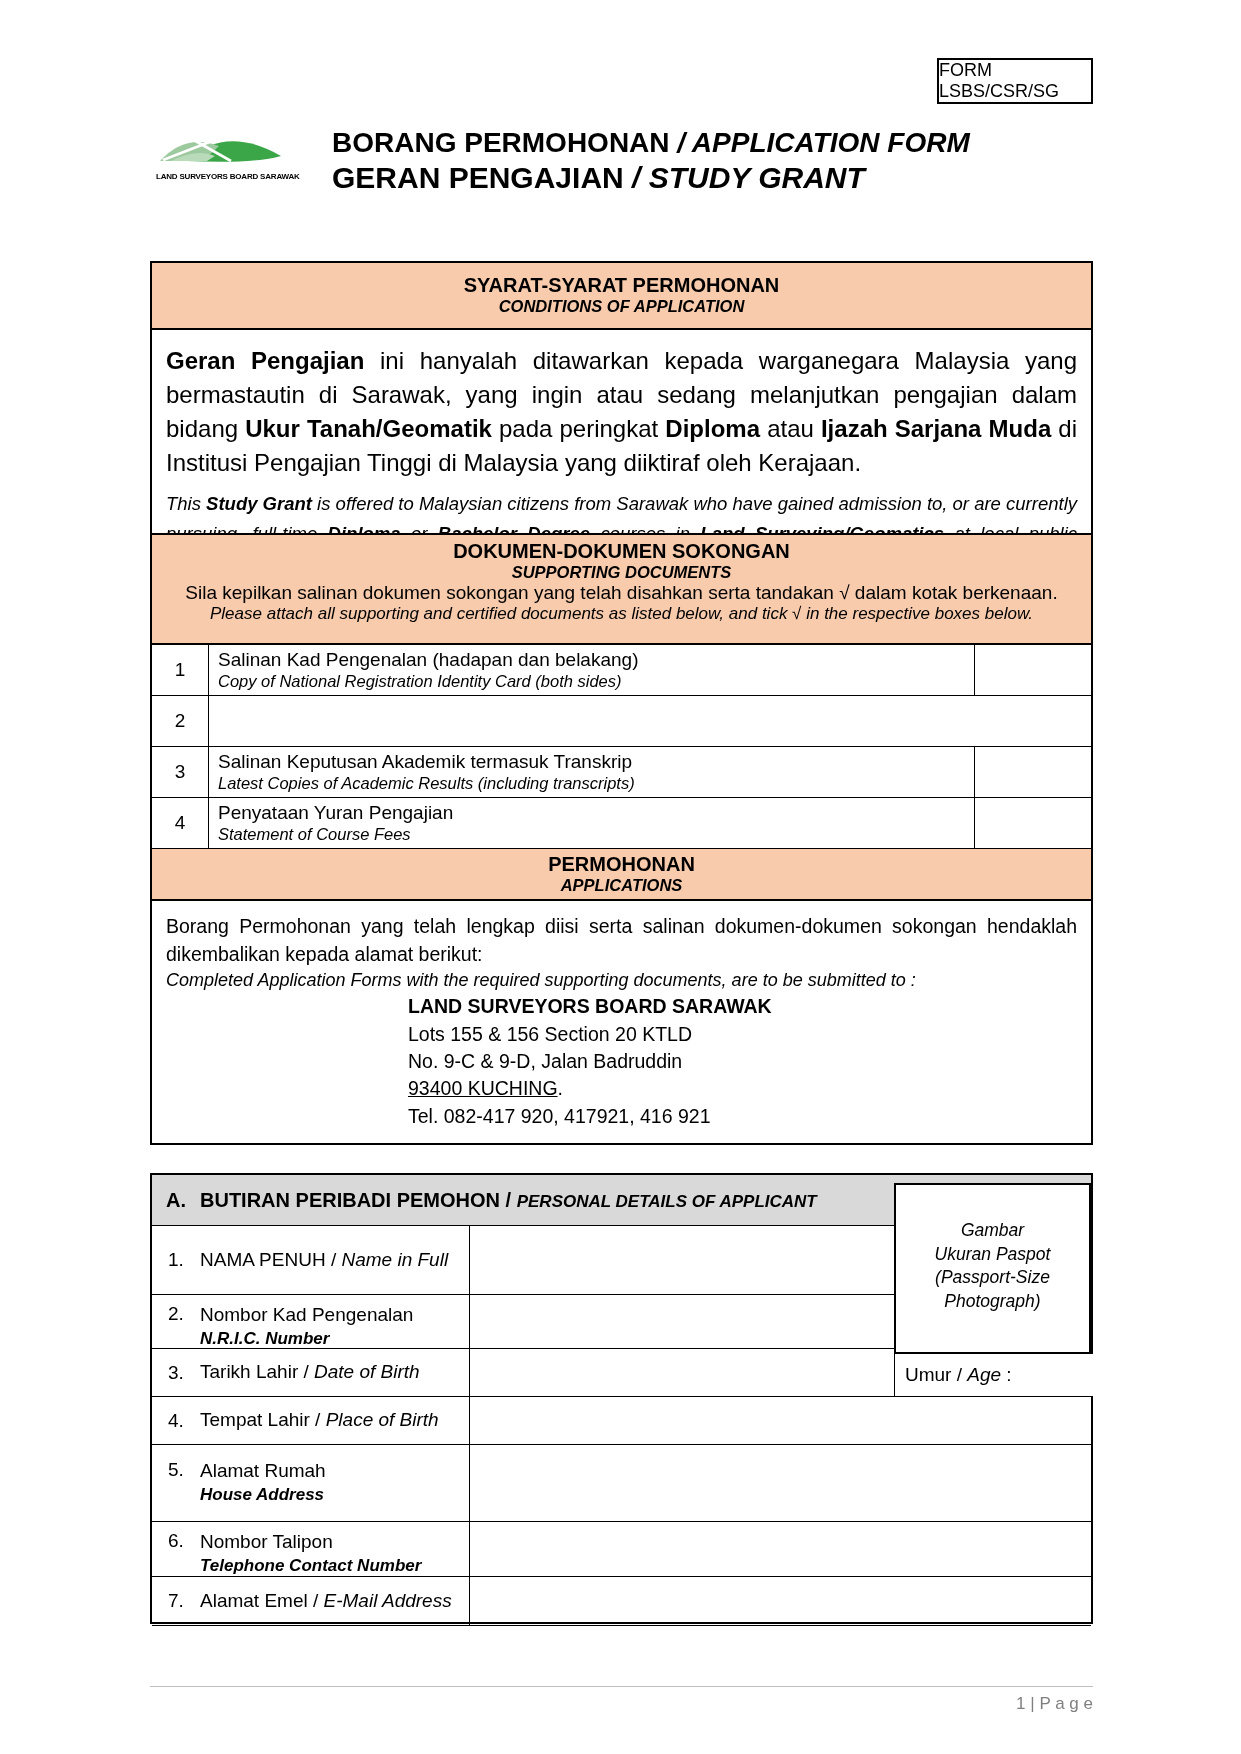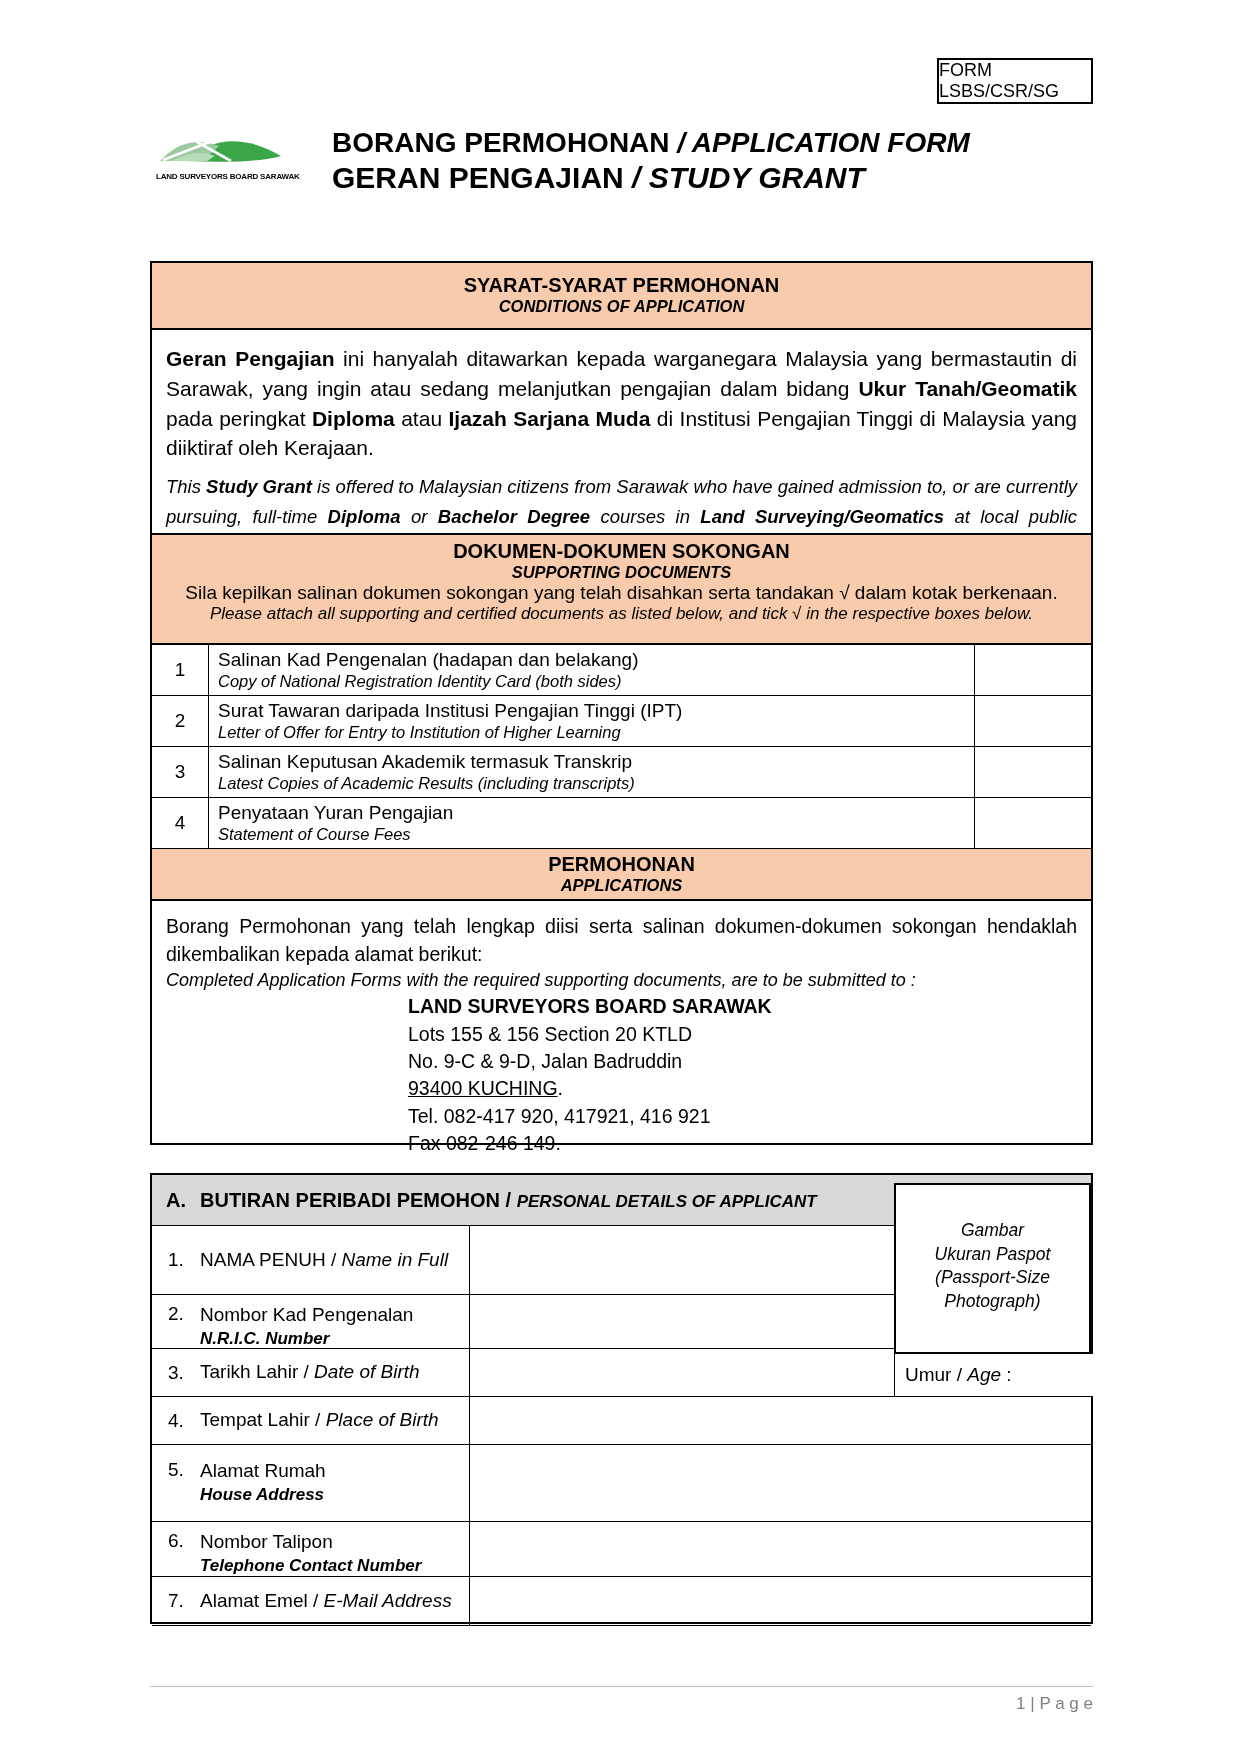--- a/index.html
+++ b/index.html
@@ -37,21 +37,21 @@
   .band { background:#F7CBAC; text-align:center; }
   .band .h-ms { font-size:20px; font-weight:bold; }
   .band .h-en { font-size:16.5px; font-weight:bold; font-style:italic; }
   .band .n-ms { font-size:19px; }
   .band .n-en { font-size:17px; font-style:italic; }
 
   
   .tbl-conditions { top:253px;margin-top:8px; }
   .cond-head { height:67px; border-bottom:2px solid #000; padding-top:11px; }
   .cond-body { padding:14px 14px 10px 14px; height:208px; }
-  .para-ms { font-size:21px; line-height:1.42; text-align:justify; }
+  .para-ms { font-size:24px; line-height:1.42; text-align:justify; }
   .para-en { font-size:18.5px; line-height:1.6; text-align:justify; font-style:italic; margin-top:9px; }
 
   
   .tbl-documents { top:533px; }
   .doc-band { height:110px; border-bottom:2px solid #000; padding-top:5px; }
   .doc-row { display:flex; height:51px; border-bottom:1.5px solid #000; }
   .doc-no {
     width:57px; border-right:1.5px solid #000; display:flex;
     align-items:center; justify-content:center; font-size:19px;
   }
@@ -145,24 +145,20 @@
       <div class="doc-row">
         <div class="doc-no">1</div>
         <div class="doc-text">
           <div class="doc-ms">Salinan Kad Pengenalan (hadapan dan belakang)</div>
           <div class="doc-en">Copy of National Registration Identity Card (both sides)</div>
         </div>
         <div class="doc-tick"></div>
       </div>
       <div class="doc-row">
         <div class="doc-no">2</div>
-        <div class="doc-text">
-          <div class="doc-ms">Surat Tawaran daripada Institusi Pengajian Tinggi (IPT)</div>
-          <div class="doc-en">Letter of Offer for Entry to Institution of Higher Learning</div>
-        </div>
         <div class="doc-tick"></div>
       </div>
       <div class="doc-row">
         <div class="doc-no">3</div>
         <div class="doc-text">
           <div class="doc-ms">Salinan Keputusan Akademik termasuk Transkrip</div>
           <div class="doc-en">Latest Copies of Academic Results (including transcripts)</div>
         </div>
         <div class="doc-tick"></div>
       </div>
@@ -181,21 +177,20 @@
       </div>
       <div class="app-body">
         <p class="app-ms">Borang Permohonan yang telah lengkap diisi serta salinan dokumen-dokumen sokongan hendaklah dikembalikan kepada alamat berikut:</p>
         <p class="app-en">Completed Application Forms with the required supporting documents, are to be submitted to :</p>
         <div class="address">
           <div class="addr-name">LAND SURVEYORS BOARD SARAWAK</div>
           <div>Lots 155 &amp; 156 Section 20 KTLD</div>
           <div>No. 9-C &amp; 9-D, Jalan Badruddin</div>
           <div><span class="u">93400 KUCHING</span><span>.</span></div>
           <div>Tel. 082-417 920, 417921, 416 921</div>
-          <div>Fax 082-246 149.</div>
         </div>
       </div>
     </div>
 
     <div class="abs tbl section-a">
       <div class="sa-head">
         <span class="sa-label">A.</span>
         <span><b>BUTIRAN PERIBADI PEMOHON</b><b> / </b><b class="i small">PERSONAL DETAILS OF APPLICANT</b></span>
       </div>
 

